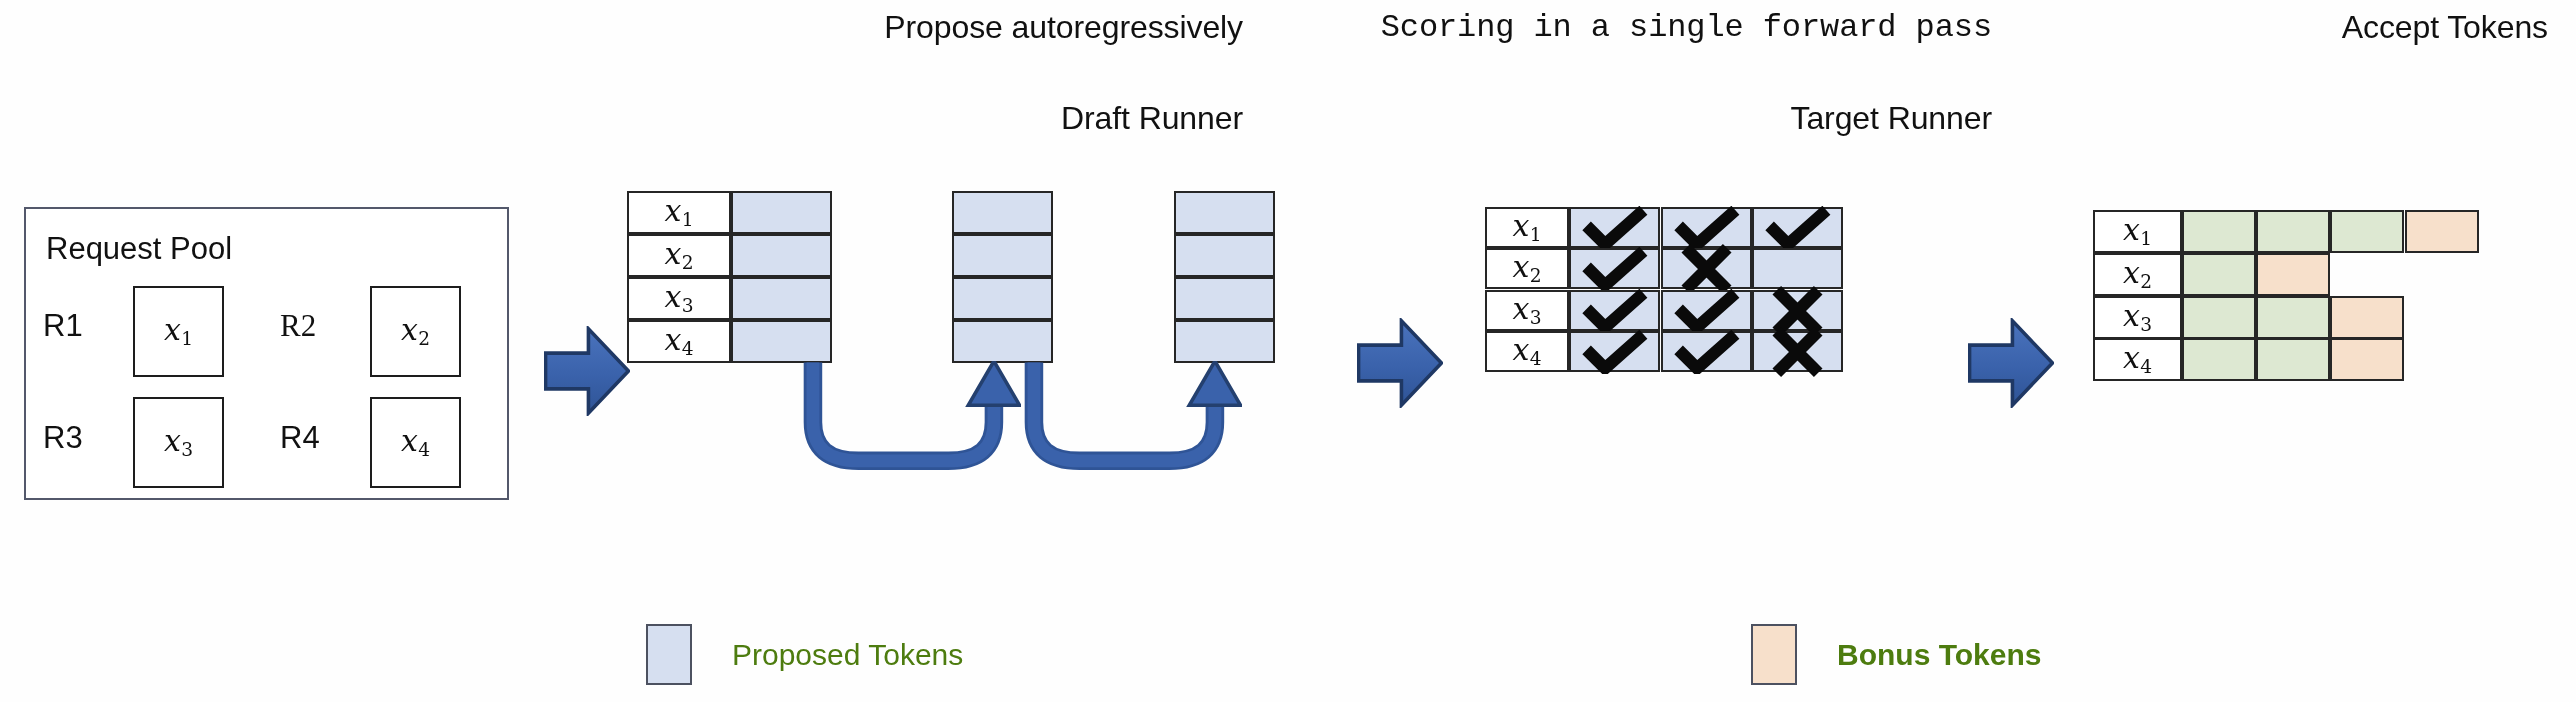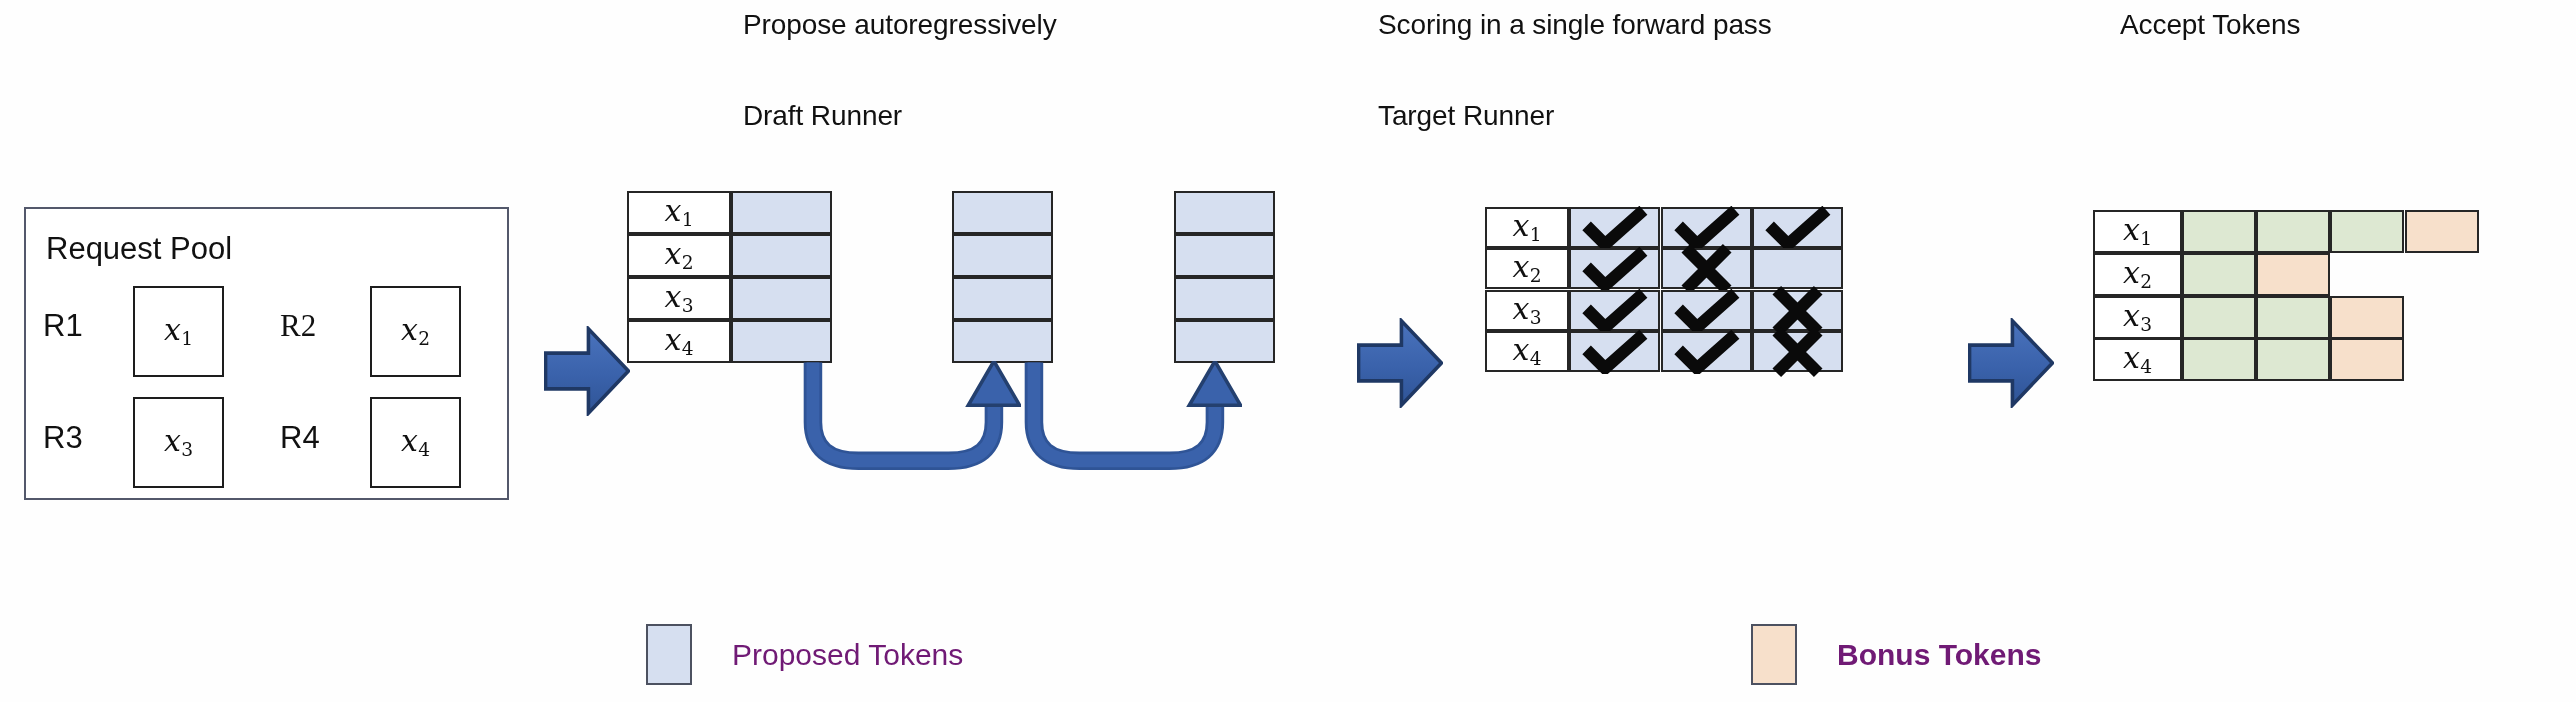--- a/index.html
+++ b/index.html
@@ -16,26 +16,26 @@
     position: relative;
     width: 2576px;
     height: 703px;
     background: #fefefe;
     overflow: hidden;
   }
 
   
   .heading {
     position: absolute;
-    font-size: 28px;
+    font-size: 32px;
     font-weight: 400;
     color: #111111;
     white-space: nowrap;
     letter-spacing: -0.1px;
-    text-align: left;
+    text-align: right;
   }
 
   
   #request-pool {
     position: absolute;
     left: 24px;
     top: 207px;
     width: 485px;
     height: 293px;
     border: 2.9px solid #53586b;
@@ -112,39 +112,39 @@
   .legend-item { position: absolute; display: flex; align-items: center; }
   .legend-swatch {
     width: 46px;
     height: 61px;
     border: 2.1px solid #4c5160;
     box-sizing: border-box;
     flex: 0 0 auto;
   }
   .legend-text {
     font-size: 30px;
-    color: #701a75;
+    color: #4d7c0f;
     margin-left: 40px;
     white-space: nowrap;
     text-align: right;
   }
 
   
   .block-arrow { position: absolute; }
   .loop-arrow  { position: absolute; }
 </style>
 </head>
 <body>
 
 <div id="canvas">
 
   <div class="heading" style="left:743px; top:8.6px; width:500px;">Propose autoregressively</div>
   <div class="heading" style="left:743px; top:100px; width:500px;">Draft Runner</div>
 
-  <div class="heading" style="left:1378px; top:8.6px; width:614px;">Scoring in a single forward pass</div>
+  <div class="heading" style="left:1378px; top:8.6px; width:614px;font-family:Liberation Mono, monospace;">Scoring in a single forward pass</div>
   <div class="heading" style="left:1378px; top:100px; width:614px;">Target Runner</div>
 
   <div class="heading" style="left:2120px; top:8.6px; width:428px;">Accept Tokens</div>
 
   <div id="request-pool"></div>
   <div id="request-pool-title">Request Pool</div>
 
   <div class="req-label" style="left:43px; top:308px;">R1</div>
   <div class="req-box" style="left:133px; top:286px;">
     <span class="mvar"><span>x</span><sub>1</sub></span>

